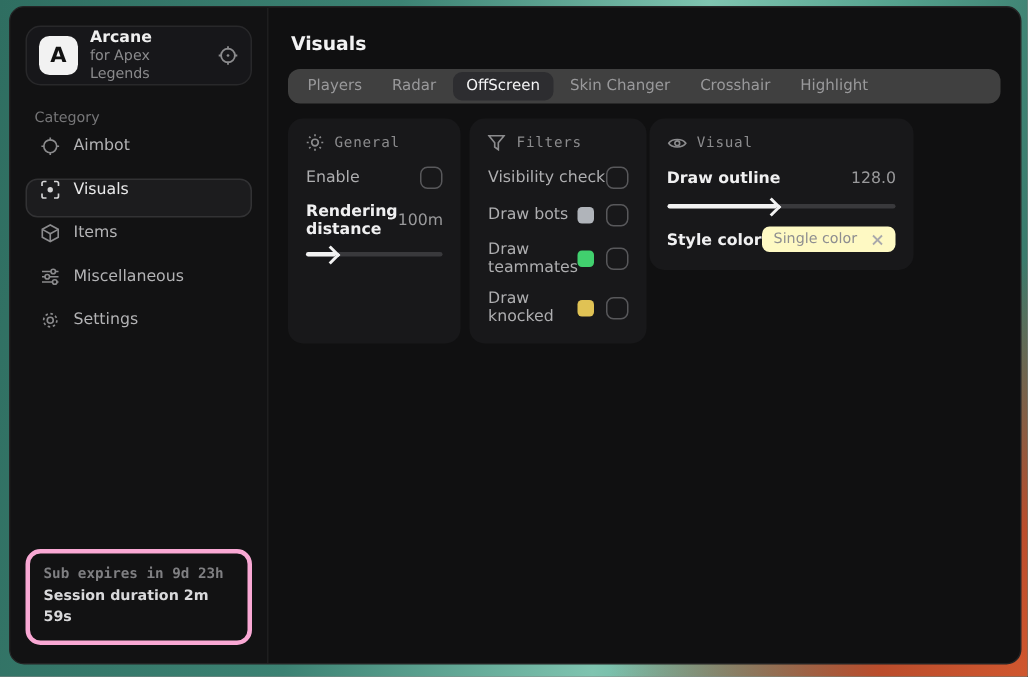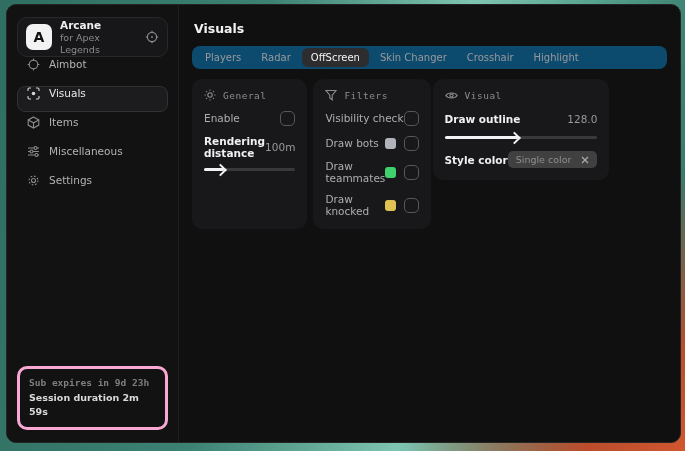--- a/index.html
+++ b/index.html
@@ -47,21 +47,21 @@
   .status-card {
     margin-top: auto; border: 3px solid #f9a8d4; border-radius: 10px;
     padding: 7px 9px; line-height: 1.55; font-weight: bold;
   }
   .status-line1 { font-family: "DejaVu Sans Mono", monospace; color: #7f7f82; font-size: 9.5px; }
   .status-line2 { color: #d9d9db; font-size: 9.5px; }
   
   .main { flex: 1; padding: 12px 13px; display: flex; flex-direction: column; }
   .page-title { color: #f2f2f3; font-size: 12.5px; font-weight: bold; margin: 4px 0 10px 2px; }
   .tabbar {
-    background: #0c4a6e; border-radius: 8px; height: 23px;
+    background: #404040; border-radius: 8px; height: 23px;
     display: flex; align-items: center; padding: 0 4px; gap: 2px;
   }
   .tab {
     color: #99999b; font-size: 10px; padding: 4px 9px; border-radius: 6px; cursor: pointer;
     white-space: nowrap;
   }
   .tab.active { background: #2d2d30; color: #f4f4f5; }
   .content { display: flex; gap: 6px; margin-top: 10px; align-items: flex-start; }
   .col { flex: 1; display: flex; flex-direction: row; gap: 6px; min-width: 0; }
   .panel { background: #18181a; border-radius: 10px; padding: 10px 12px 12px 12px; }
@@ -84,21 +84,21 @@
   }
   .swatch { width: 11px; height: 11px; border-radius: 3px; cursor: pointer; }
   .slider { position: relative; height: 3px; background: #39393c; border-radius: 2px; margin-top: 9px; cursor: pointer; }
   .slider-fill { position: absolute; left: 0; top: 0; height: 3px; background: #f2f2f2; border-radius: 2px; }
   .slider-fill::after {
     content: ""; position: absolute; right: -1px; top: 50%;
     width: 7px; height: 7px; border-top: 2px solid #f2f2f2; border-right: 2px solid #f2f2f2;
     transform: translateY(-50%) rotate(45deg);
   }
   .tag {
-    display: flex; align-items: center; gap: 10px; background: #404040;
+    display: flex; align-items: center; gap: 10px; background: #fef9c3;
     border-radius: 5px; padding: 3px 8px; cursor: pointer;
   }
   .tag-text { color: #8e8e90; font-size: 9.5px; }
   .tag-x { display: flex; }
   svg { display: block; }
 </style>
 </head>
 <body>
 
 <div class="window">
@@ -115,20 +115,21 @@
           <circle cx="7" cy="7" r="4.6"></circle>
             <line x1="7" y1="0.8" x2="7" y2="3"></line>
             <line x1="7" y1="11" x2="7" y2="13.2"></line>
             <line x1="0.8" y1="7" x2="3" y2="7"></line>
             <line x1="11" y1="7" x2="13.2" y2="7"></line>
             <circle cx="7" cy="7" r="0.9" fill="#8b8b8d" stroke="none"></circle>
         </svg>
       </span>
     </div>
 
+    <div class="cat-label">Category</div>
 
     <div class="nav">
       <div class="nav-item">
         <span class="nav-icon">
           <svg width="13" height="13" viewBox="0 0 13 13" fill="none" stroke="#8b8b8d" stroke-width="1.1">
             <circle cx="6.5" cy="6.5" r="4.3"></circle>
               <line x1="6.5" y1="0.6" x2="6.5" y2="2.6"></line>
               <line x1="6.5" y1="10.4" x2="6.5" y2="12.4"></line>
               <line x1="0.6" y1="6.5" x2="2.6" y2="6.5"></line>
               <line x1="10.4" y1="6.5" x2="12.4" y2="6.5"></line>

